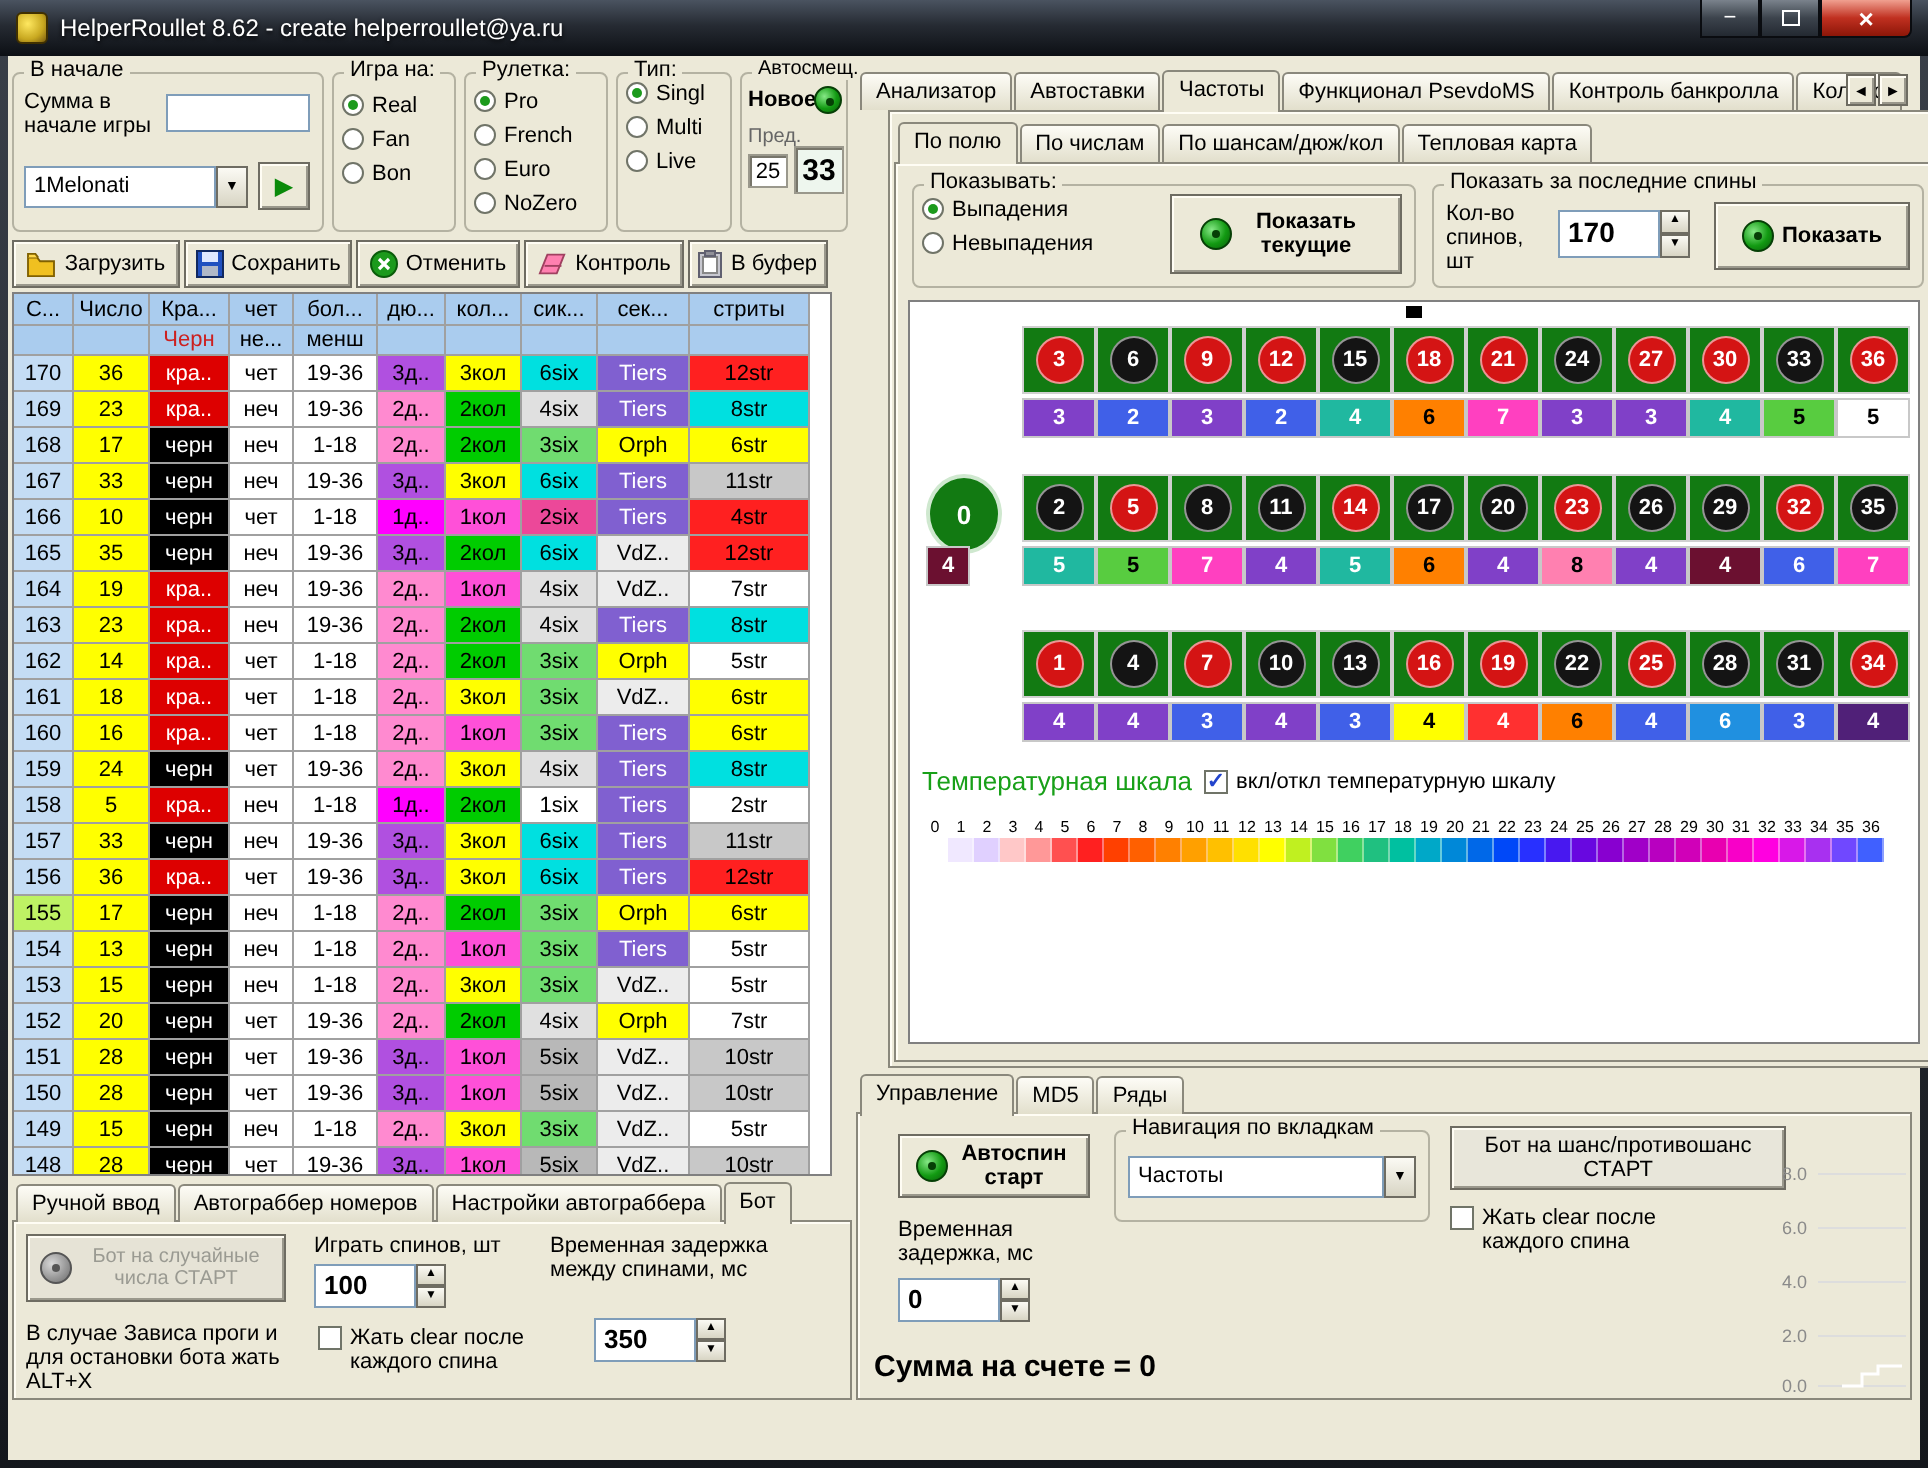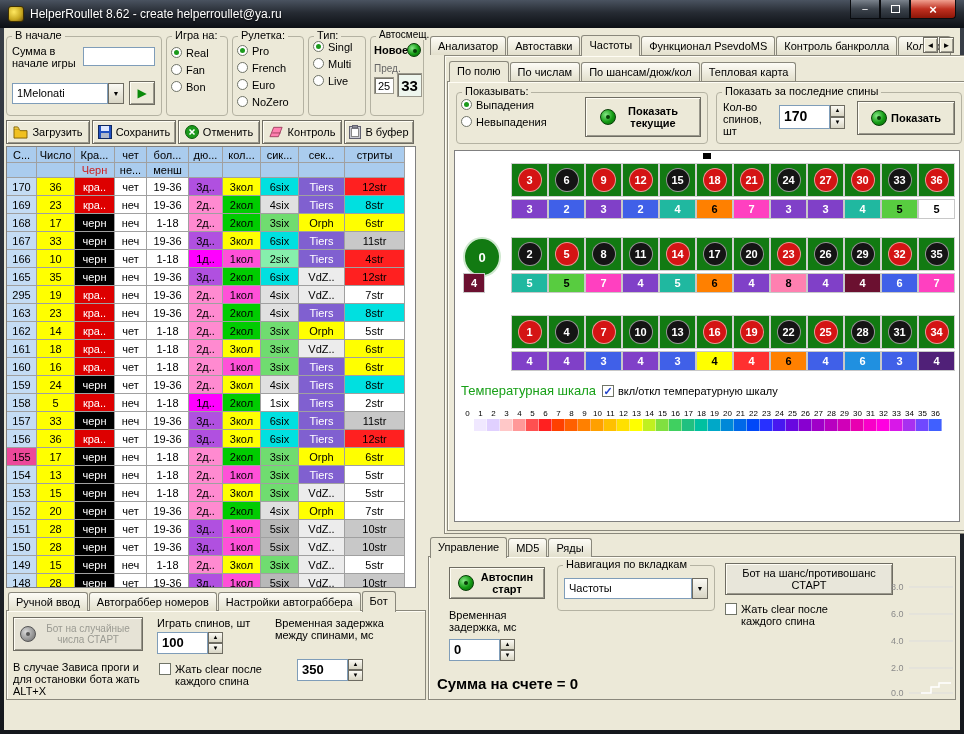--- a/index.html
+++ b/index.html
@@ -302,38 +302,38 @@
           <div class="tc" style="width: 60px; background: rgb(200, 200, 200); color: rgb(0, 0, 0);">11str</div>
         </div>
         <div class="trow">
           <div class="tc" style="width: 30px; background: rgb(196, 220, 244); color: rgb(0, 0, 0);">166</div>
           <div class="tc" style="width: 38px; background: rgb(255, 255, 0); color: rgb(0, 0, 0);">10</div>
           <div class="tc" style="width: 40px; background: rgb(0, 0, 0); color: rgb(255, 255, 255);">черн</div>
           <div class="tc" style="width: 32px; background: rgb(255, 255, 255); color: rgb(0, 0, 0);">чет</div>
           <div class="tc" style="width: 42px; background: rgb(255, 255, 255); color: rgb(0, 0, 0);">1-18</div>
           <div class="tc" style="width: 34px; background: rgb(255, 0, 255); color: rgb(0, 0, 0);">1д..</div>
           <div class="tc" style="width: 38px; background: rgb(255, 80, 216); color: rgb(0, 0, 0);">1кол</div>
-          <div class="tc" style="width: 38px; background: #86efac; color: rgb(0, 0, 0);">2six</div>
+          <div class="tc" style="width: 38px; background: #ec4899; color: rgb(0, 0, 0);">2six</div>
           <div class="tc" style="width: 46px; background: rgb(128, 96, 208); color: rgb(255, 255, 255);">Tiers</div>
           <div class="tc" style="width: 60px; background: rgb(255, 32, 32); color: rgb(0, 0, 0);">4str</div>
         </div>
         <div class="trow">
           <div class="tc" style="width: 30px; background: rgb(196, 220, 244); color: rgb(0, 0, 0);">165</div>
           <div class="tc" style="width: 38px; background: rgb(255, 255, 0); color: rgb(0, 0, 0);">35</div>
           <div class="tc" style="width: 40px; background: rgb(0, 0, 0); color: rgb(255, 255, 255);">черн</div>
           <div class="tc" style="width: 32px; background: rgb(255, 255, 255); color: rgb(0, 0, 0);">неч</div>
           <div class="tc" style="width: 42px; background: rgb(255, 255, 255); color: rgb(0, 0, 0);">19-36</div>
           <div class="tc" style="width: 34px; background: rgb(176, 80, 224); color: rgb(0, 0, 0);">3д..</div>
           <div class="tc" style="width: 38px; background: rgb(0, 204, 0); color: rgb(0, 0, 0);">2кол</div>
           <div class="tc" style="width: 38px; background: rgb(0, 224, 224); color: rgb(0, 0, 0);">6six</div>
           <div class="tc" style="width: 46px; background: rgb(236, 236, 236); color: rgb(0, 0, 0);">VdZ..</div>
           <div class="tc" style="width: 60px; background: rgb(255, 32, 32); color: rgb(0, 0, 0);">12str</div>
         </div>
         <div class="trow">
-          <div class="tc" style="width: 30px; background: rgb(196, 220, 244); color: rgb(0, 0, 0);">295</div>
+          <div class="tc" style="width: 30px; background: rgb(196, 220, 244); color: rgb(0, 0, 0);">164</div>
           <div class="tc" style="width: 38px; background: rgb(255, 255, 0); color: rgb(0, 0, 0);">19</div>
           <div class="tc" style="width: 40px; background: rgb(221, 0, 0); color: rgb(255, 255, 255);">кра..</div>
           <div class="tc" style="width: 32px; background: rgb(255, 255, 255); color: rgb(0, 0, 0);">неч</div>
           <div class="tc" style="width: 42px; background: rgb(255, 255, 255); color: rgb(0, 0, 0);">19-36</div>
           <div class="tc" style="width: 34px; background: rgb(255, 138, 208); color: rgb(0, 0, 0);">2д..</div>
           <div class="tc" style="width: 38px; background: rgb(255, 80, 216); color: rgb(0, 0, 0);">1кол</div>
           <div class="tc" style="width: 38px; background: rgb(224, 224, 224); color: rgb(0, 0, 0);">4six</div>
           <div class="tc" style="width: 46px; background: rgb(236, 236, 236); color: rgb(0, 0, 0);">VdZ..</div>
           <div class="tc" style="width: 60px; background: rgb(255, 255, 255); color: rgb(0, 0, 0);">7str</div>
         </div>
@@ -427,21 +427,21 @@
           <div class="tc" style="width: 40px; background: rgb(221, 0, 0); color: rgb(255, 255, 255);">кра..</div>
           <div class="tc" style="width: 32px; background: rgb(255, 255, 255); color: rgb(0, 0, 0);">чет</div>
           <div class="tc" style="width: 42px; background: rgb(255, 255, 255); color: rgb(0, 0, 0);">19-36</div>
           <div class="tc" style="width: 34px; background: rgb(176, 80, 224); color: rgb(0, 0, 0);">3д..</div>
           <div class="tc" style="width: 38px; background: rgb(255, 255, 0); color: rgb(0, 0, 0);">3кол</div>
           <div class="tc" style="width: 38px; background: rgb(0, 224, 224); color: rgb(0, 0, 0);">6six</div>
           <div class="tc" style="width: 46px; background: rgb(128, 96, 208); color: rgb(255, 255, 255);">Tiers</div>
           <div class="tc" style="width: 60px; background: rgb(255, 32, 32); color: rgb(0, 0, 0);">12str</div>
         </div>
         <div class="trow">
-          <div class="tc" style="width: 30px; background: #ec4899; color: rgb(0, 0, 0); text-align: center;">155</div>
+          <div class="tc" style="width: 30px; background: #bef264; color: rgb(0, 0, 0); text-align: center;">155</div>
           <div class="tc" style="width: 38px; background: rgb(255, 255, 0); color: rgb(0, 0, 0);">17</div>
           <div class="tc" style="width: 40px; background: rgb(0, 0, 0); color: rgb(255, 255, 255);">черн</div>
           <div class="tc" style="width: 32px; background: rgb(255, 255, 255); color: rgb(0, 0, 0);">неч</div>
           <div class="tc" style="width: 42px; background: rgb(255, 255, 255); color: rgb(0, 0, 0);">1-18</div>
           <div class="tc" style="width: 34px; background: rgb(255, 138, 208); color: rgb(0, 0, 0);">2д..</div>
           <div class="tc" style="width: 38px; background: rgb(0, 204, 0); color: rgb(0, 0, 0);">2кол</div>
           <div class="tc" style="width: 38px; background: rgb(112, 220, 112); color: rgb(0, 0, 0);">3six</div>
           <div class="tc" style="width: 46px; background: rgb(255, 255, 0); color: rgb(0, 0, 0);">Orph</div>
           <div class="tc" style="width: 60px; background: rgb(255, 255, 0); color: rgb(0, 0, 0);">6str</div>
         </div>

